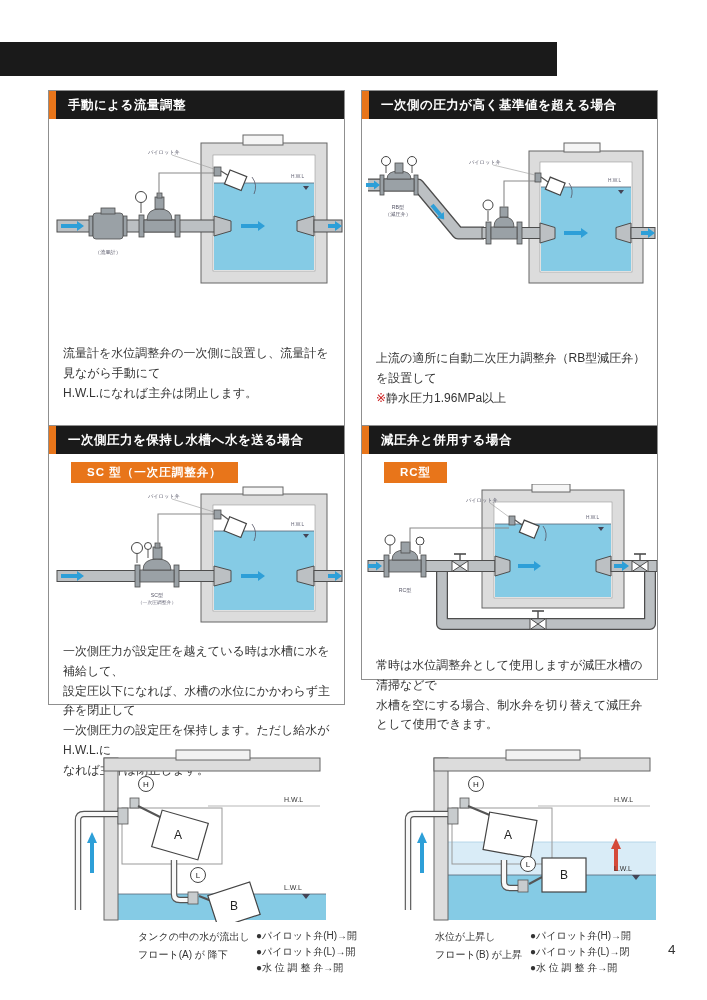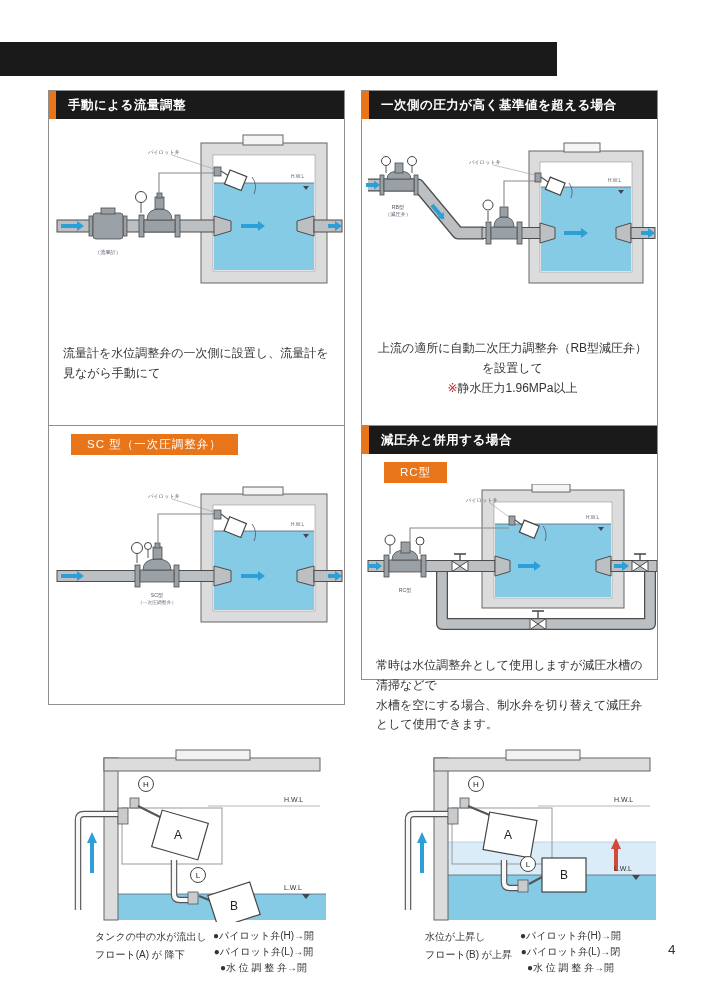--- a/index.html
+++ b/index.html
@@ -8,29 +8,29 @@
     font-family:"Liberation Sans","DejaVu Sans",sans-serif;overflow:hidden;color:#222;
   }
   .top-bar{position:absolute;left:0;top:42px;width:557px;height:34px;background:var(--title-bg,#1a1a1a);}
   .panel{position:absolute;width:297px;border:1px solid #8f8f8f;background:#fff;box-sizing:border-box;}
   .panel-title{
     height:28px;background:var(--title-bg,#1a1a1a);color:#fff;display:flex;align-items:center;
     font-weight:bold;font-size:12.5px;padding-left:12px;border-left:7px solid var(--accent-orange,#e8751a);
     letter-spacing:0.5px;box-sizing:border-box;
   }
   .badge{
-    display:inline-block;background:var(--accent-orange,#e8751a);color:#fff;font-weight:normal;
+    display:inline-block;background:var(--accent-orange,#e8751a);color:#fff;font-weight:bold;
     font-size:11.5px;padding:3px 16px;margin:8px 0 0 22px;letter-spacing:1px;
   }
   .panel-desc{position:absolute;left:14px;right:8px;font-size:12px;line-height:1.65;color:#333;}
   .diagram{position:absolute;left:2px;}
   .note-symbol{color:var(--note-red,#cc2222);}
   .caption-row{position:absolute;display:flex;font-size:10px;color:#333;}
-  .caption-text{line-height:1.75;width:118px;}
-  .bullets{line-height:1.6;text-align:center;}
+  .caption-text{line-height:1.75;width:118px;margin-left:43px;}
+  .bullets{line-height:1.6;}
   .page-num{position:absolute;left:668px;top:942px;font-size:13.5px;color:#333;}
   
   .water{fill:var(--water-blue,#85cbe5);}
   .water-light{fill:var(--water-light,#d9ecf7);}
   .arrow-blue{fill:var(--arrow-blue,#2d9fd8);}
   .arrow-red{fill:var(--arrow-red,#d44a3a);}
   .pipe{fill:#bcc0c3;stroke:#4d4d4d;stroke-width:1;}
   .pdark{fill:none;stroke:#4d4d4d;stroke-linejoin:round;}
   .plight{fill:none;stroke:#bcc0c3;stroke-linejoin:round;}
   .metal{fill:#9aa1a6;stroke:#4d4d4d;stroke-width:0.8;}
@@ -109,24 +109,25 @@
         <rect x="10" y="101" width="16" height="4"></rect>
           <polygon points="33,103 26,98 26,108"></polygon>
         <rect x="190" y="101" width="17" height="4"></rect>
           <polygon points="214,103 207,98 207,108"></polygon>
         <rect x="277" y="101" width="8" height="4"></rect>
           <polygon points="291,103 284,98 284,108"></polygon>
       </g>
     </svg>
     <div class="panel-desc" style="top:253px;">
       <div>流量計を水位調整弁の一次側に設置し、流量計を見ながら手動にて</div>
-    </div>
-  </div>
-
-  <div class="panel" style="left:361px;top:90px;height:412px;text-align:center;">
+      <div>H.W.L.になれば主弁は閉止します。</div>
+    </div>
+  </div>
+
+  <div class="panel" style="left:361px;top:90px;height:412px;">
     <div class="panel-title">
       <span>一次側の圧力が高く基準値を超える場合</span>
     </div>
     <svg class="diagram" style="top:32px;" width="293" height="215" viewBox="0 0 293 215">
       <g>
         <rect class="tank-wall" x="165" y="28" width="114" height="132"></rect>
         <rect x="200" y="20" width="36" height="9" fill="#f5f5f5" stroke="#666"></rect>
         <rect class="tank-inner" x="176" y="39" width="92" height="110"></rect>
         <rect class="water" x="177" y="64" width="90" height="84"></rect>
         <line class="wline" x1="177" y1="64" x2="267" y2="64"></line>
@@ -178,27 +179,30 @@
         <g transform="translate(68,82) rotate(50)">
             <rect x="0" y="-2" width="13" height="4"></rect>
             <polygon points="19,0 13,-4.5 13,4.5"></polygon>
           </g>
         <rect x="200" y="108" width="17" height="4"></rect>
           <polygon points="224,110 217,105 217,115"></polygon>
         <rect x="277" y="108" width="8" height="4"></rect>
           <polygon points="291,110 284,105 284,115"></polygon>
       </g>
     </svg>
-    <div class="panel-desc" style="top:248px;">
+    <div class="panel-desc" style="top:258px;">
       <div>上流の適所に自動二次圧力調整弁（RB型減圧弁）を設置して</div>
       <div><span class="note-symbol">※</span><span>静水圧力1.96MPa以上</span></div>
     </div>
   </div>
 
   <div class="panel" style="left:48px;top:425px;height:280px;">
+    <div class="panel-title">
+      <span>一次側圧力を保持し水槽へ水を送る場合</span>
+    </div>
     <span class="badge">SC 型（一次圧調整弁）</span>
     <svg class="diagram" style="top:58px;" width="293" height="158" viewBox="0 0 293 158">
       <g>
         <rect class="tank-wall" x="150" y="10" width="126" height="128"></rect>
         <rect x="192" y="3" width="40" height="8" fill="#f5f5f5" stroke="#666"></rect>
         <rect class="tank-inner" x="162" y="21" width="102" height="106"></rect>
         <rect class="water" x="163" y="47" width="100" height="79"></rect>
         <line class="wline" x1="163" y1="47" x2="263" y2="47"></line>
         <text class="lbl-tiny" x="240" y="42">H.W.L</text>
         <polygon points="252,50 258,50 255,54" fill="#445"></polygon>
@@ -234,20 +238,26 @@
       <line class="leader" x1="121" y1="15" x2="163" y2="28"></line>
       <g class="arrow-blue">
         <rect x="10" y="90" width="16" height="4"></rect>
           <polygon points="33,92 26,87 26,97"></polygon>
         <rect x="190" y="90" width="17" height="4"></rect>
           <polygon points="214,92 207,87 207,97"></polygon>
         <rect x="277" y="90" width="8" height="4"></rect>
           <polygon points="291,92 284,87 284,97"></polygon>
       </g>
     </svg>
+    <div class="panel-desc" style="top:216px;">
+      <div>一次側圧力が設定圧を越えている時は水槽に水を補給して、</div>
+      <div>設定圧以下になれば、水槽の水位にかかわらず主弁を閉止して</div>
+      <div>一次側圧力の設定圧を保持します。ただし給水がH.W.L.に</div>
+      <div>なれば主弁は閉止します。</div>
+    </div>
   </div>
 
   <div class="panel" style="left:361px;top:425px;height:255px;">
     <div class="panel-title">
       <span>減圧弁と併用する場合</span>
     </div>
     <span class="badge">RC型</span>
     <svg class="diagram" style="top:58px;" width="293" height="160" viewBox="0 0 293 160">
       <path class="pdark" stroke-width="12" d="M78,82 V140 H286 V86"></path>
       <path class="plight" stroke-width="9.5" d="M78,82 V140 H286 V86"></path>
@@ -406,21 +416,21 @@
       <div>タンクの中の水が流出し</div>
       <div>フロート(A) が 降下</div>
     </div>
     <div class="bullets">
       <div>●パイロット弁(H)→開</div>
       <div>●パイロット弁(L)→開</div>
       <div>●水 位 調 整 弁→開</div>
     </div>
   </div>
 
-  <div class="caption-row" style="left:425px;top:928px;">
+  <div class="caption-row" style="left:392px;top:928px;">
     <div class="caption-text" style="width:95px;">
       <div>水位が上昇し</div>
       <div>フロート(B) が上昇</div>
     </div>
     <div class="bullets">
       <div>●パイロット弁(H)→開</div>
       <div>●パイロット弁(L)→閉</div>
       <div>●水 位 調 整 弁→開</div>
     </div>
   </div>

